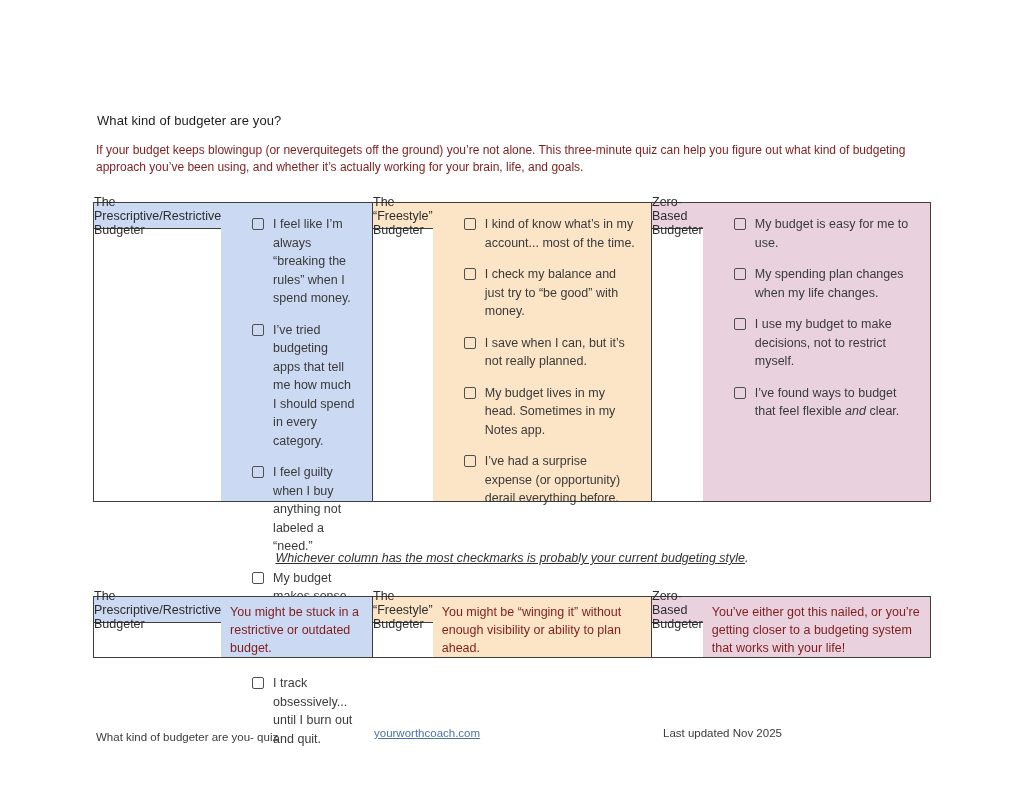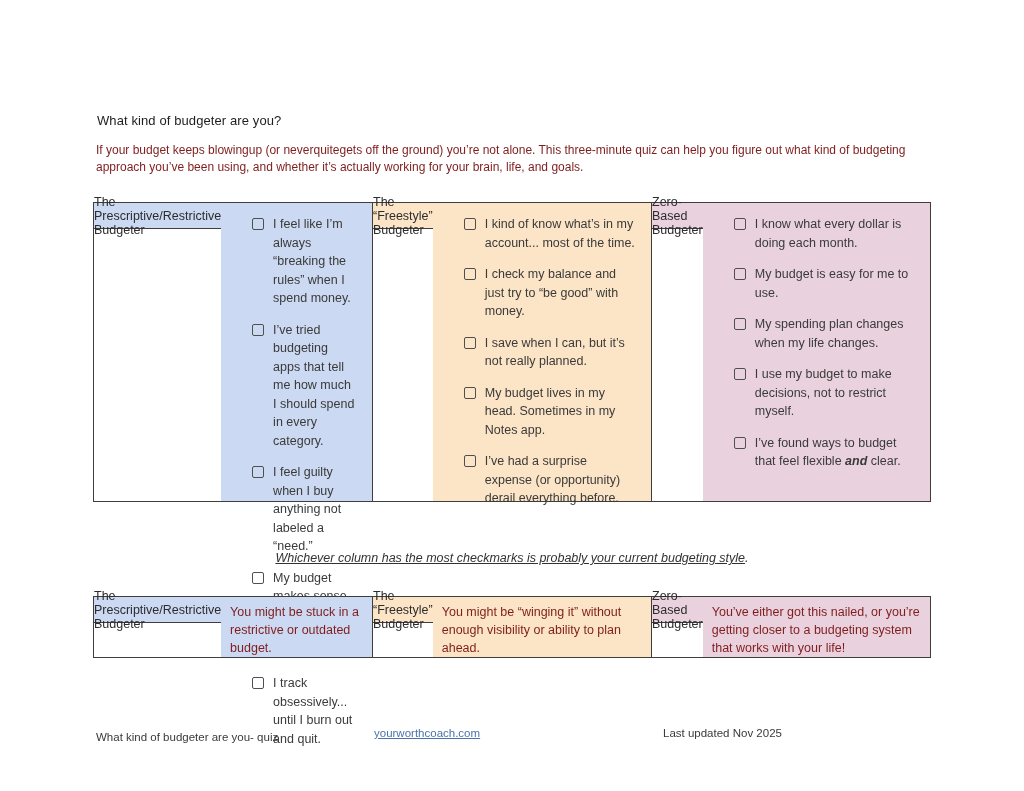--- a/index.html
+++ b/index.html
@@ -45,21 +45,21 @@
     font-size:12.5px; line-height:18.5px; color:#3a3a3a;
   }
   .checkbox{
     width:12px; height:12px; flex:0 0 12px;
     border:1.6px solid #4f4f4f; border-radius:2px;
     margin-top:3px;
     background:transparent;
     cursor:pointer;
   }
   .item-text{ display:block; max-width:214px; }
-  .item-text em{ font-style:italic;font-weight:bold; }
+  .item-text em{ font-style:italic; }
   .note{
     position:absolute; left:93px; top:551px; width:838px;
     text-align:center;
     font-size:12.5px; font-style:italic; color:#323232;
   }
   .note .underline{ text-decoration:underline; }
   .results-body{
     height:60px;
     padding:6px 10px 0 9px;
     font-size:12.5px; line-height:18px; color:#7f1d1d;
@@ -127,24 +127,20 @@
         <span class="item-text">I’ve had a surprise expense (or opportunity) derail everything before.</span>
       </div>
     </div>
   </div>
 
   <div class="col">
     <div class="col-header" style="background-color: rgb(233, 210, 222);">Zero-Based Budgeter</div>
     <div class="quiz-body" style="background-color: rgb(233, 210, 222);">
       <div class="check-item">
         <span class="checkbox"></span>
-        <span class="item-text">I know what every dollar is doing each month.</span>
-      </div>
-      <div class="check-item">
-        <span class="checkbox"></span>
         <span class="item-text">My budget is easy for me to use.</span>
       </div>
       <div class="check-item">
         <span class="checkbox"></span>
         <span class="item-text">My spending plan changes when my life changes.</span>
       </div>
       <div class="check-item">
         <span class="checkbox"></span>
         <span class="item-text">I use my budget to make decisions, not to restrict myself.</span>
       </div>

